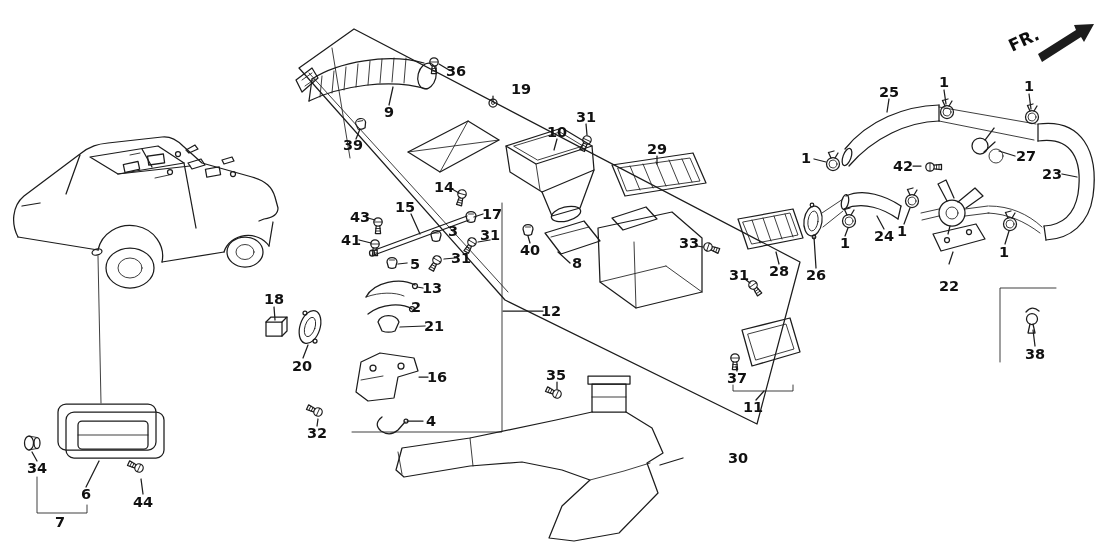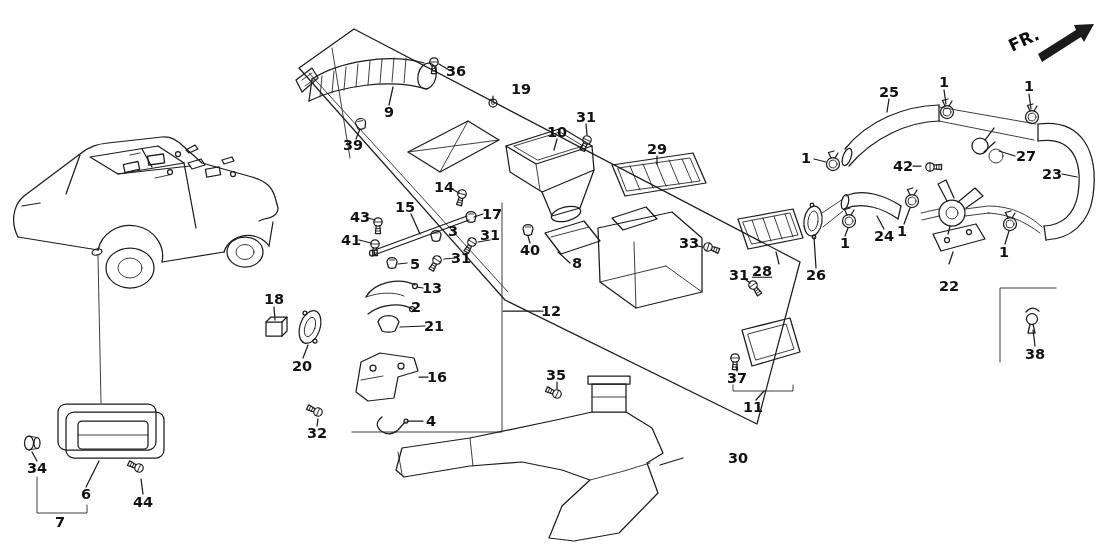--- a/index.html
+++ b/index.html
@@ -352,21 +352,21 @@
       <span class="part-label" style="left: 437px; top: 377px;">16</span>
       <span class="part-label" style="left: 317px; top: 433px;">32</span>
       <span class="part-label" style="left: 431px; top: 421px;">4</span>
       <span class="part-label" style="left: 551px; top: 311px;">12</span>
       <span class="part-label" style="left: 556px; top: 375px;">35</span>
       <span class="part-label" style="left: 694px; top: 458px; margin-left: 44px;">30</span>
       <span class="part-label" style="left: 737px; top: 378px;">37</span>
       <span class="part-label" style="left: 753px; top: 407px;">11</span>
       <span class="part-label" style="left: 689px; top: 243px;">33</span>
       <span class="part-label" style="left: 739px; top: 275px;">31</span>
-      <span class="part-label" style="left: 762px; top: 271px; text-decoration: underline;">28</span>
+      <span class="part-label" style="left: 779px; top: 271px;">28</span>
       <span class="part-label" style="left: 816px; top: 275px;">26</span>
       <span class="part-label" style="left: 889px; top: 92px;">25</span>
       <span class="part-label" style="left: 944px; top: 82px;">1</span>
       <span class="part-label" style="left: 1029px; top: 86px;">1</span>
       <span class="part-label" style="left: 1026px; top: 156px;">27</span>
       <span class="part-label" style="left: 903px; top: 166px;">42</span>
       <span class="part-label" style="left: 1052px; top: 174px;">23</span>
       <span class="part-label" style="left: 806px; top: 158px;">1</span>
       <span class="part-label" style="left: 884px; top: 236px;">24</span>
       <span class="part-label" style="left: 845px; top: 243px;">1</span>

